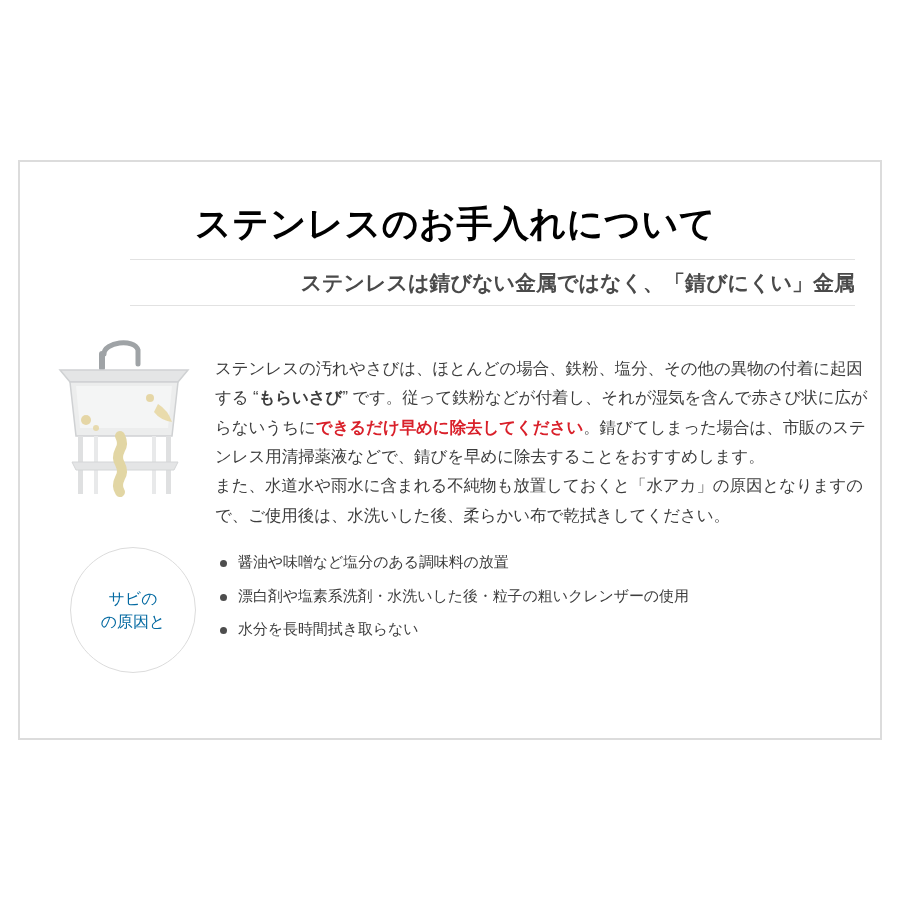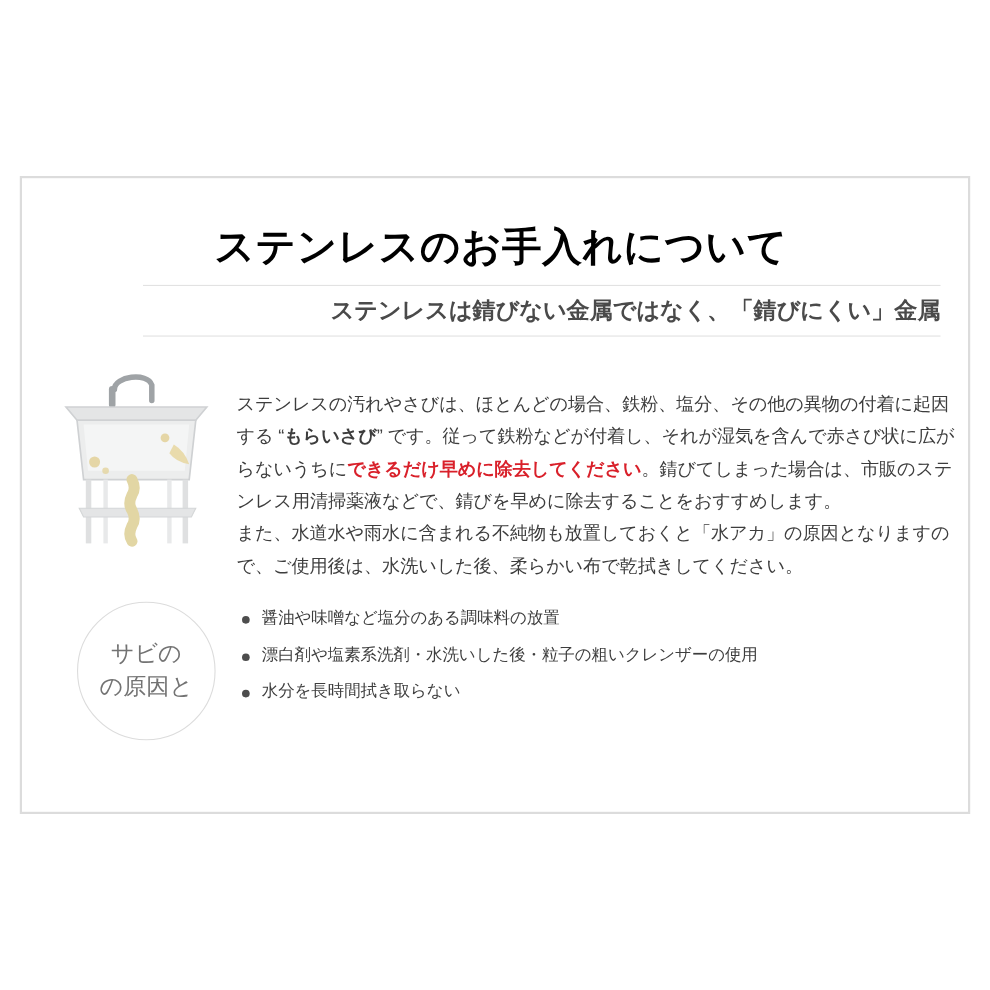--- a/index.html
+++ b/index.html
@@ -126,23 +126,23 @@
     height: 126px;
     border: 1px solid #dcdcdc;
     border-radius: 50%;
     display: flex;
     align-items: center;
     justify-content: center;
     text-align: center;
     box-sizing: border-box;
   }
   .cause-circle .cause-text {
-    font-size: 21px;
+    font-size: 16px;
     line-height: 1.45;
-    color: #737373;
+    color: #0369a1;
   }
 
   .sink-art {
     position: absolute;
     left: 22px;
     top: 162px;
     width: 160px;
     height: 180px;
   }
 </style>

